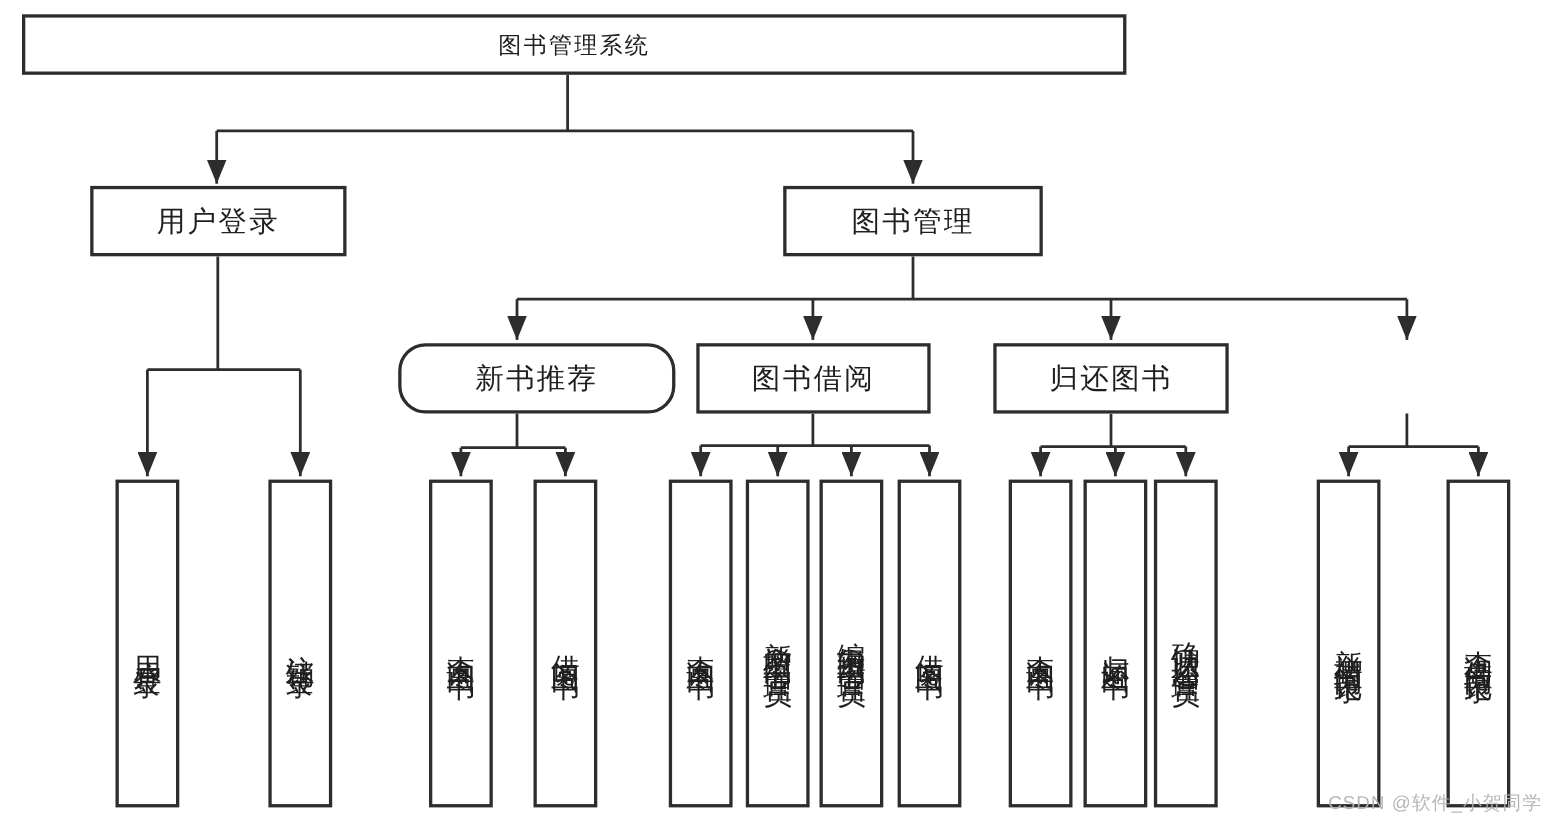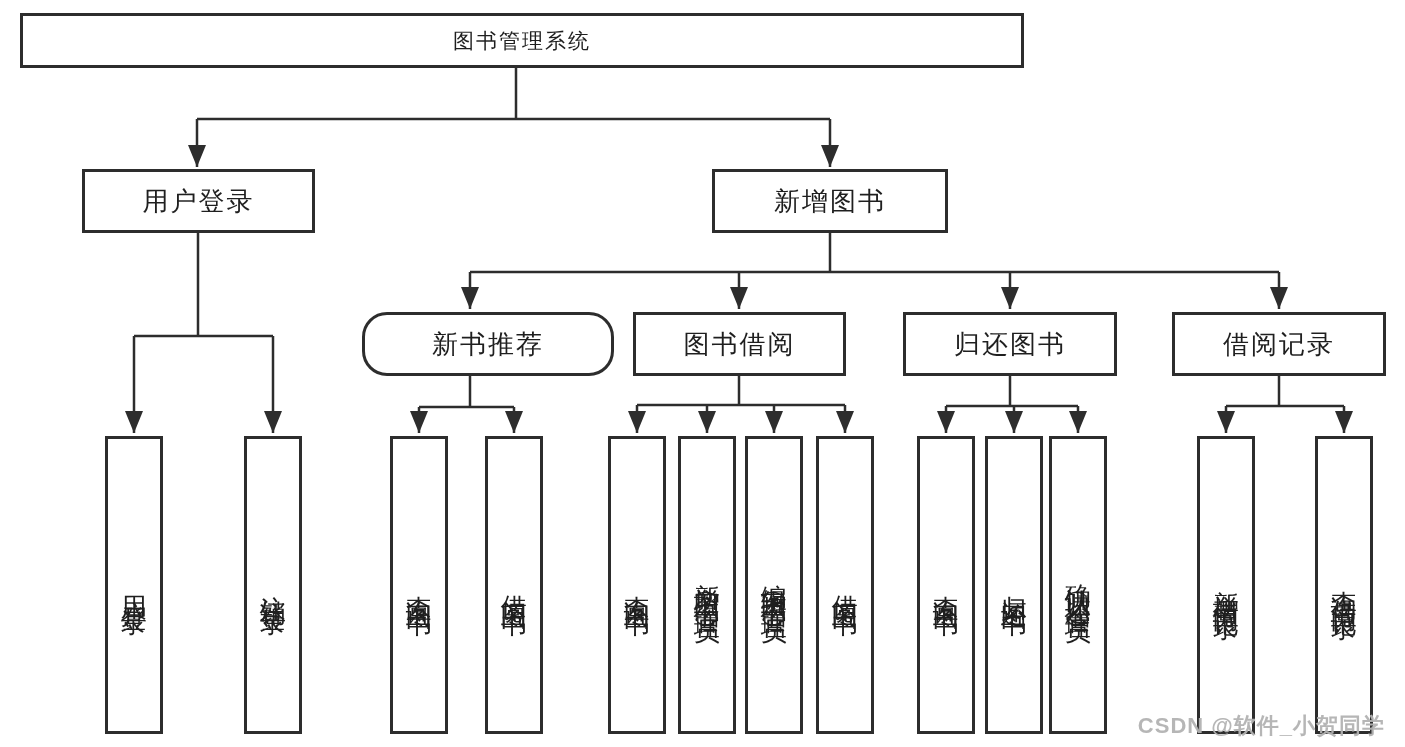--- a/index.html
+++ b/index.html
@@ -45,28 +45,27 @@
     writing-mode: vertical-rl;
     text-orientation: mixed;
     font-size: 26px;
     letter-spacing: 5px;
     line-height: 1.1;
     color: #1f1f1f;
     white-space: nowrap;
   }
   .watermark {
     position: absolute;
-    right: 20px;
+    right: 3px;
     bottom: 6px;
     z-index: 5;
-    font-size: 22px;
+    font-size: 17px;
     letter-spacing: 1px;
     color: rgba(178, 178, 178, 0.95);
     white-space: nowrap;
-    font-weight: bold;
   }
 </style>
 </head>
 <body>
 
 <div class="stage">
 
   <svg class="connectors" width="1405" height="747" viewBox="0 0 1405 747">
     <defs>
       <marker id="arw" markerUnits="userSpaceOnUse" markerWidth="22" markerHeight="18" refX="22" refY="9" orient="auto">
@@ -104,34 +103,31 @@
   </svg>
 
   <div class="box" style="left:20px; top:13px; width:1004px; height:55px;">
     <span class="h-label root-label">图书管理系统</span>
   </div>
 
   <div class="box" style="left:82px; top:169px; width:233px; height:64px;">
     <span class="h-label">用户登录</span>
   </div>
   <div class="box" style="left:712px; top:169px; width:236px; height:64px;">
-    <span class="h-label">新增图书</span>
+    <span class="h-label">图书管理</span>
   </div>
 
   <div class="box" style="left:362px; top:312px; width:252px; height:64px;border-radius:25px;">
     <span class="h-label">新书推荐</span>
   </div>
   <div class="box" style="left:633px; top:312px; width:213px; height:64px;">
     <span class="h-label">图书借阅</span>
   </div>
   <div class="box" style="left:903px; top:312px; width:214px; height:64px;">
     <span class="h-label">归还图书</span>
-  </div>
-  <div class="box" style="left:1172px; top:312px; width:214px; height:64px;">
-    <span class="h-label">借阅记录</span>
   </div>
 
   <div class="box" style="left:105px; top:436px; width:58px; height:298px;">
     <span class="v-label">用户登录</span>
   </div>
   <div class="box" style="left:244px; top:436px; width:58px; height:298px;">
     <span class="v-label">注销登录</span>
   </div>
 
   <div class="box" style="left:390px; top:436px; width:58px; height:298px;">

